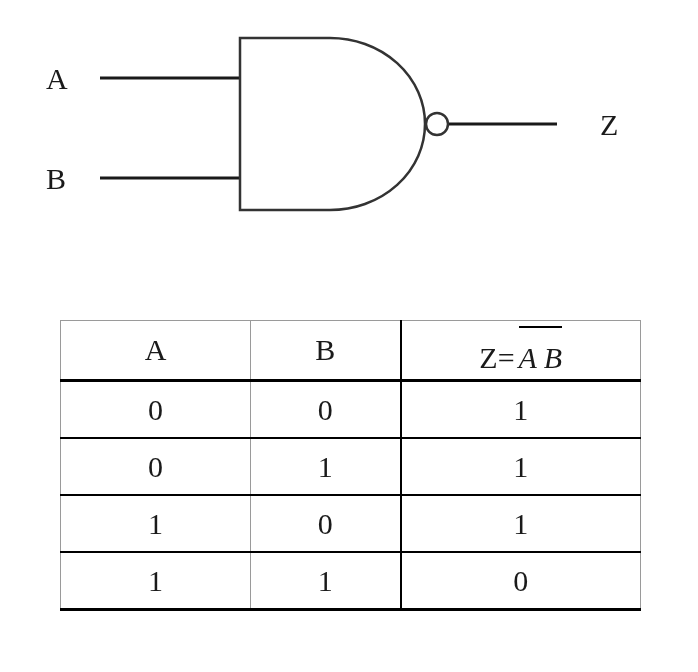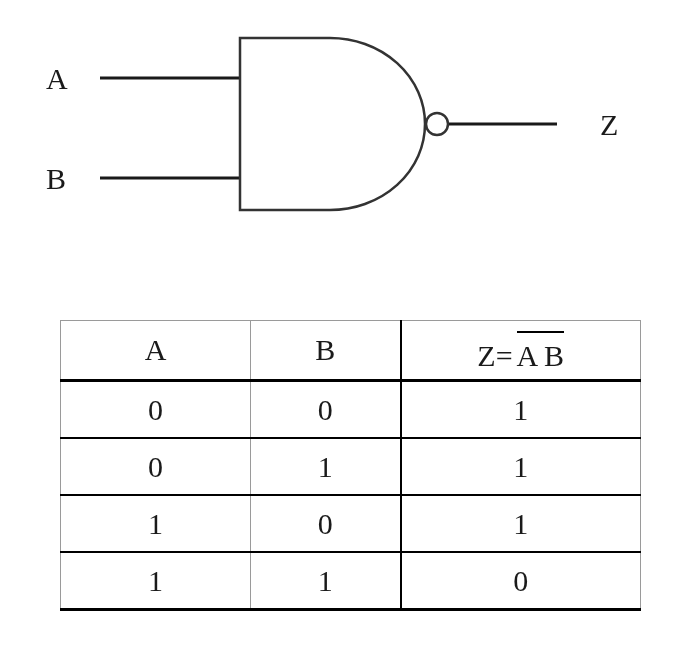--- a/index.html
+++ b/index.html
@@ -57,22 +57,23 @@
   .col-b { width: 150px; }
   .col-zw { width: 240px; }
 
   .z-eq {
     display: inline-block;
     padding-top: 12px;
   }
   .overline-group {
     display: inline-block;
     border-top: 2.5px solid #000;
-    padding-top: 6px;
+    padding-top: 13px;
     margin-left: 4px;
+    font-style: italic;
   }
 </style>
 </head>
 <body>
 
 <div class="diagram-area">
   <svg class="gate-svg" width="698" height="240" viewBox="0 0 698 240">
 
     <text x="46" y="81" class="gate-label">A</text>
     <text x="46" y="181" class="gate-label">B</text>

